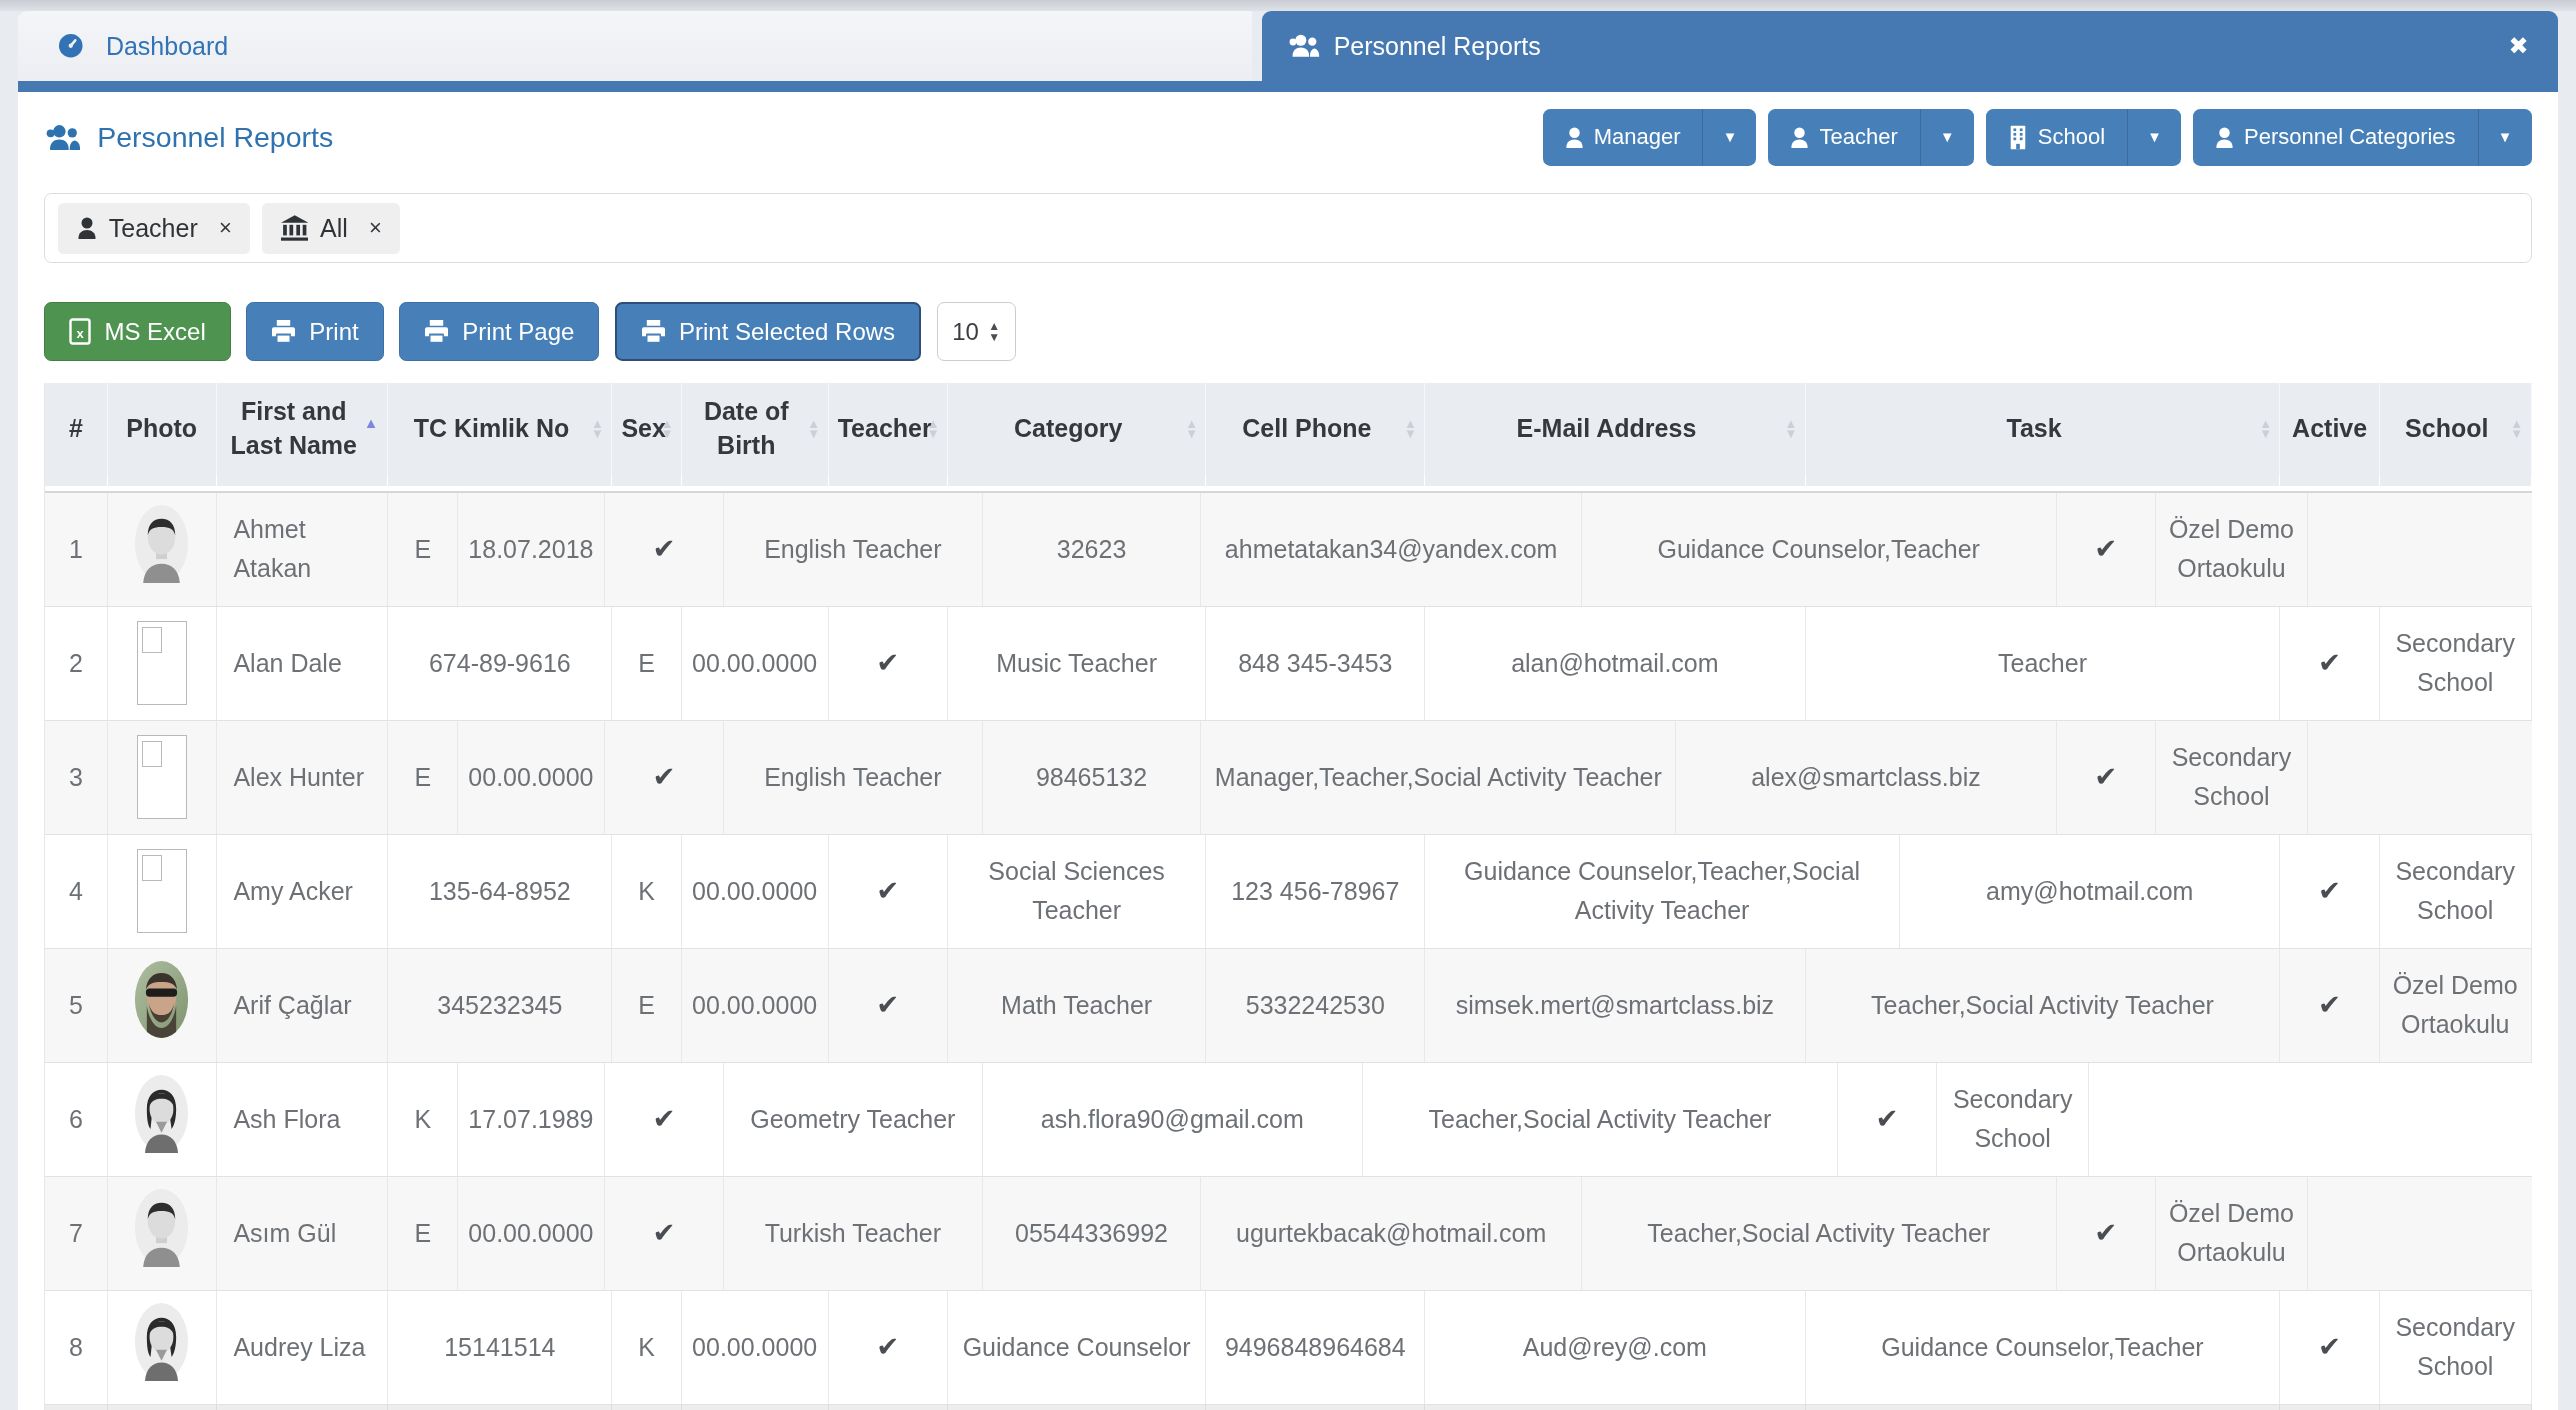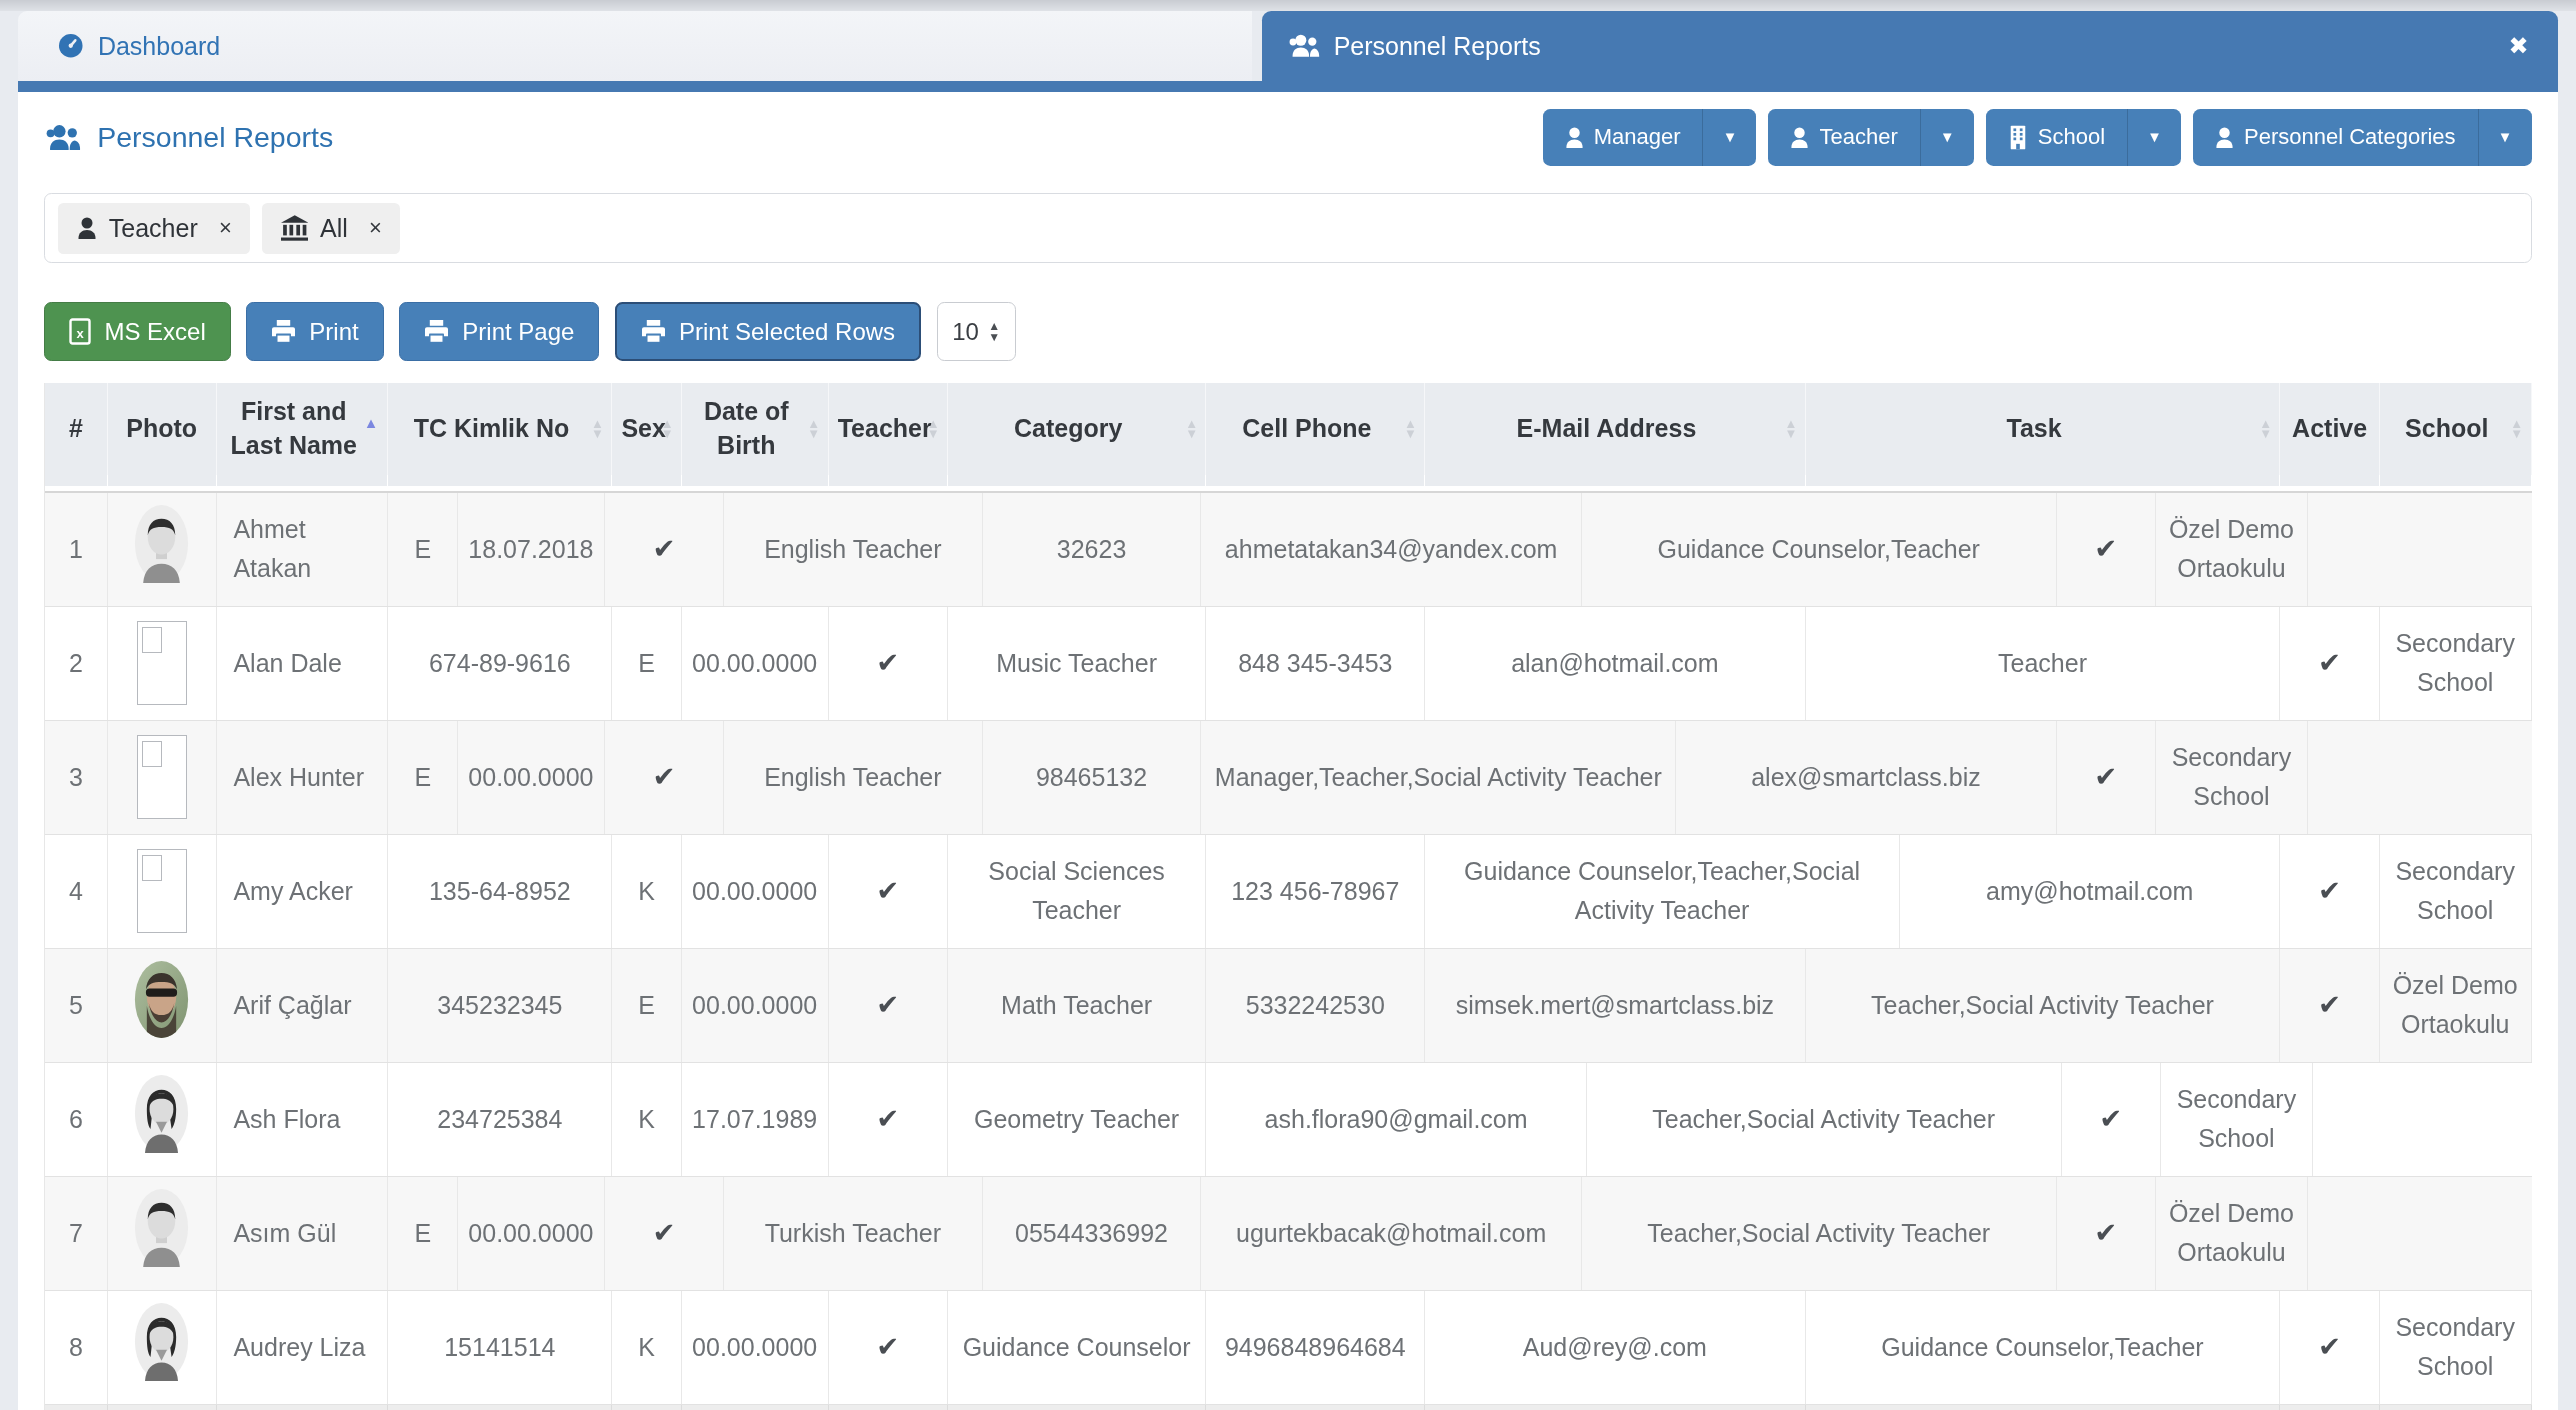--- a/index.html
+++ b/index.html
@@ -6,21 +6,21 @@
   html,body { width:2576px; height:1410px; overflow:hidden; }
   body { font-family:"Liberation Sans","DejaVu Sans",sans-serif; background:#e8ebf0; }
   .page { position:relative; width:2576px; height:1410px; }
 
   
   .topstrip { position:absolute; top:0; left:0; right:0; height:11px;
               background:linear-gradient(#c9ccd2,#dfe2e7); }
   .tabbar { position:absolute; top:11px; left:18.4px; right:18.4px; height:70px; display:flex; }
   .tab { display:flex; align-items:center; font-size:25px; }
   .tab-inactive { width:48.6%; background:linear-gradient(#f3f5f8,#eceef3);
-                  color:#3173b4; border-radius:9.2px 0 0 0; padding-left:39px; gap:13px;align-items:center; }
+                  color:#3173b4; border-radius:9.2px 0 0 0; padding-left:39px; gap:21px;align-items:center; }
   .tab-active { flex:1; margin-left:9.2px; background:#4679b2; color:#fff;
                 border-radius:9.2px 9.2px 0 0; padding-left:26px; gap:13px; position:relative; }
   .tab-close { position:absolute; right:29px; top:50%; transform:translateY(-50%);
                font-size:24px; color:#fff; cursor:pointer; }
   .tab-underline { position:absolute; top:81px; left:18.4px; right:18.4px; height:11px; background:#4679b2; }
 
   
   .content { position:absolute; top:92px; left:18.4px; right:18.4px; bottom:0;
              background:#fff; padding:0 26px; }
 
@@ -505,21 +505,20 @@
                 <ellipse cx="30" cy="43" rx="29" ry="42" fill="#ececec"></ellipse>
                 <path d="M12 86c1-13 8-20 18-20s17 7 18 20z" fill="#6e6e6e"></path>
                 <path d="M14 38c0-14 7-21 16-21s16 7 16 21c0 10-2 18-5 22l-4-28c-6 3-12 3-16 0l-3 28c-3-4-4-12-4-22z" fill="#2b2b2b"></path>
                 <ellipse cx="30" cy="38" rx="13" ry="17" fill="#dcdcdc"></ellipse>
                 <path d="M17 34c1-9 6-13 13-13s12 4 13 13c-3-5-7-7-13-7s-10 2-13 7z" fill="#2b2b2b"></path>
                 <path d="M24 52h12l-6 12z" fill="#9a9a9a"></path>
               </svg>
             </span>
           </div>
           <div class="td c-name td-name">Ash Flora</div>
-          <div class="td c-tc">234725384</div>
           <div class="td c-sex">K</div>
           <div class="td c-dob">17.07.1989</div>
           <div class="td c-teach check">✔</div>
           <div class="td c-cat">Geometry Teacher</div>
           <div class="td c-email">ash.flora90@gmail.com</div>
           <div class="td c-task">Teacher,Social Activity Teacher</div>
           <div class="td c-active check">✔</div>
           <div class="td c-school">Secondary School</div>
         </div>
 

